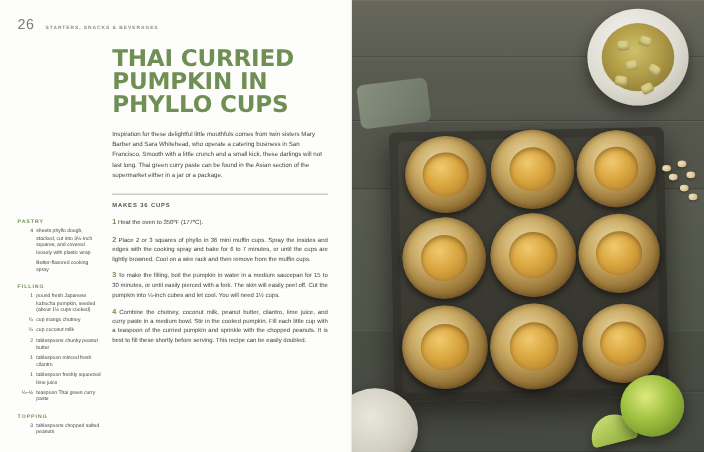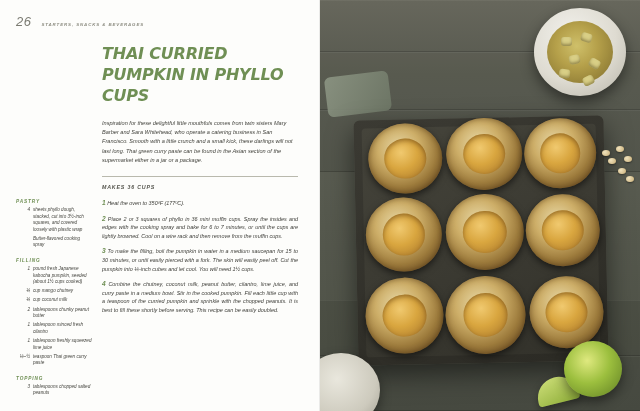--- a/index.html
+++ b/index.html
@@ -7,21 +7,20 @@
     width: 640px; height: 411px;
     background: #6d6d6d;
     font-family: "Liberation Sans", sans-serif;
     overflow: hidden;
   }
   .page {
     position: relative;
     width: 640px; height: 291px;
     background: #15803d;
     display: flex;
-    font-style: italic;
   }
 
   
   .left-page {
     position: relative;
     width: 320px; height: 411px;
     background: #fdfdfb;
     padding: 14px 16px 10px 16px;
   }
   .page-header {
@@ -45,21 +44,21 @@
     padding-bottom: 1px;
   }
 
   .title-block {
     padding-left: 86px;
     padding-right: 8px;
   }
   .recipe-title {
     font-family: "DejaVu Sans", sans-serif;
     font-weight: 700;
-    font-size: 16px;
+    font-size: 21px;
     line-height: 21px;
     color: #6f8f54;
     letter-spacing: -0.2px;
     text-transform: uppercase;
     margin-bottom: 13px;
   }
   .headnote {
     font-size: 5.6px;
     line-height: 9.2px;
     color: #44443e;

